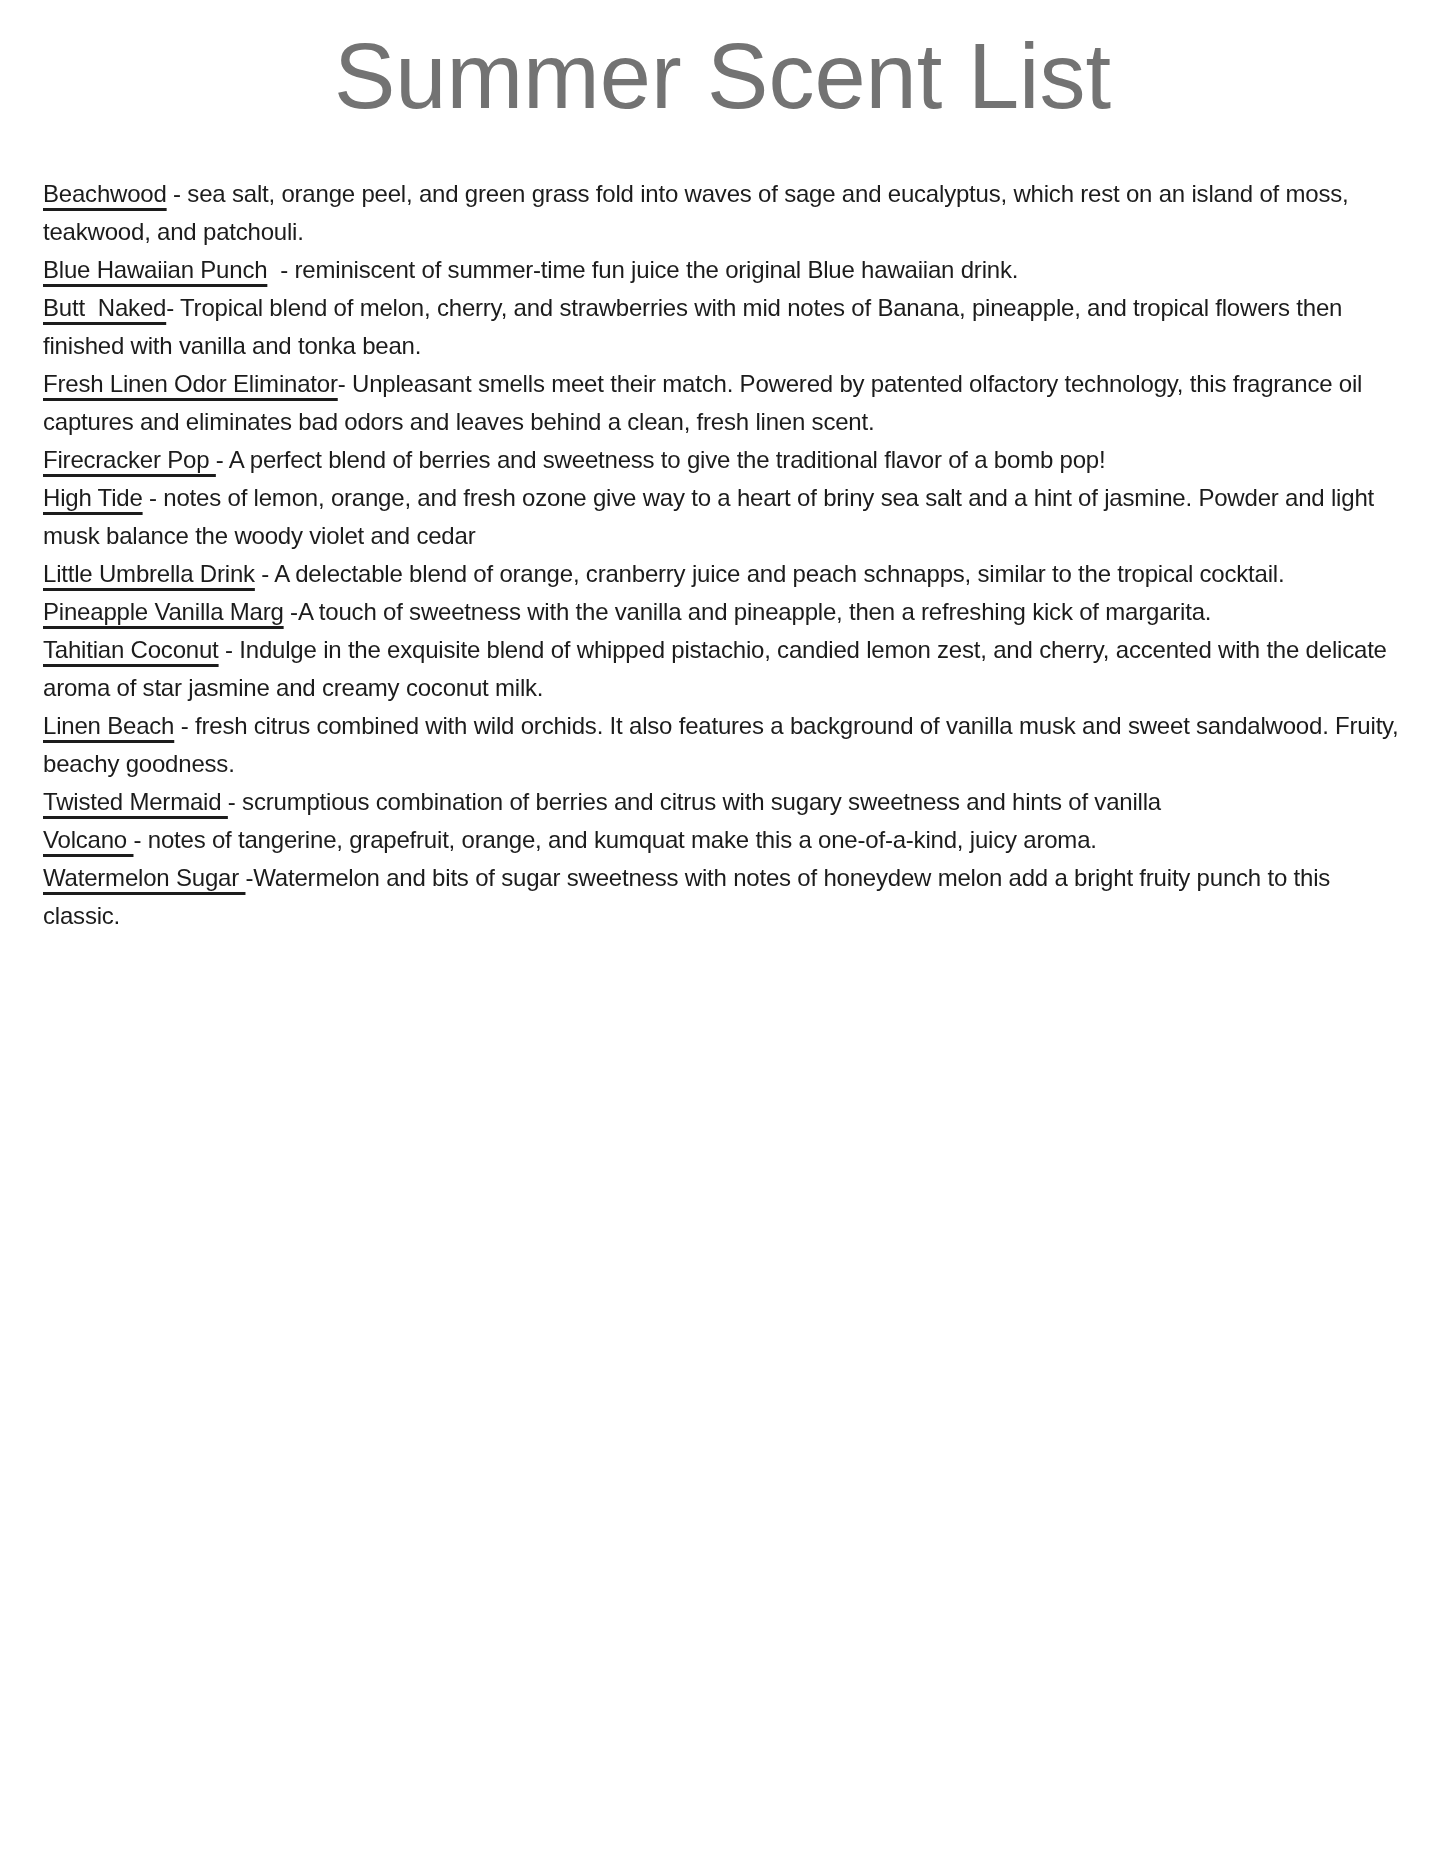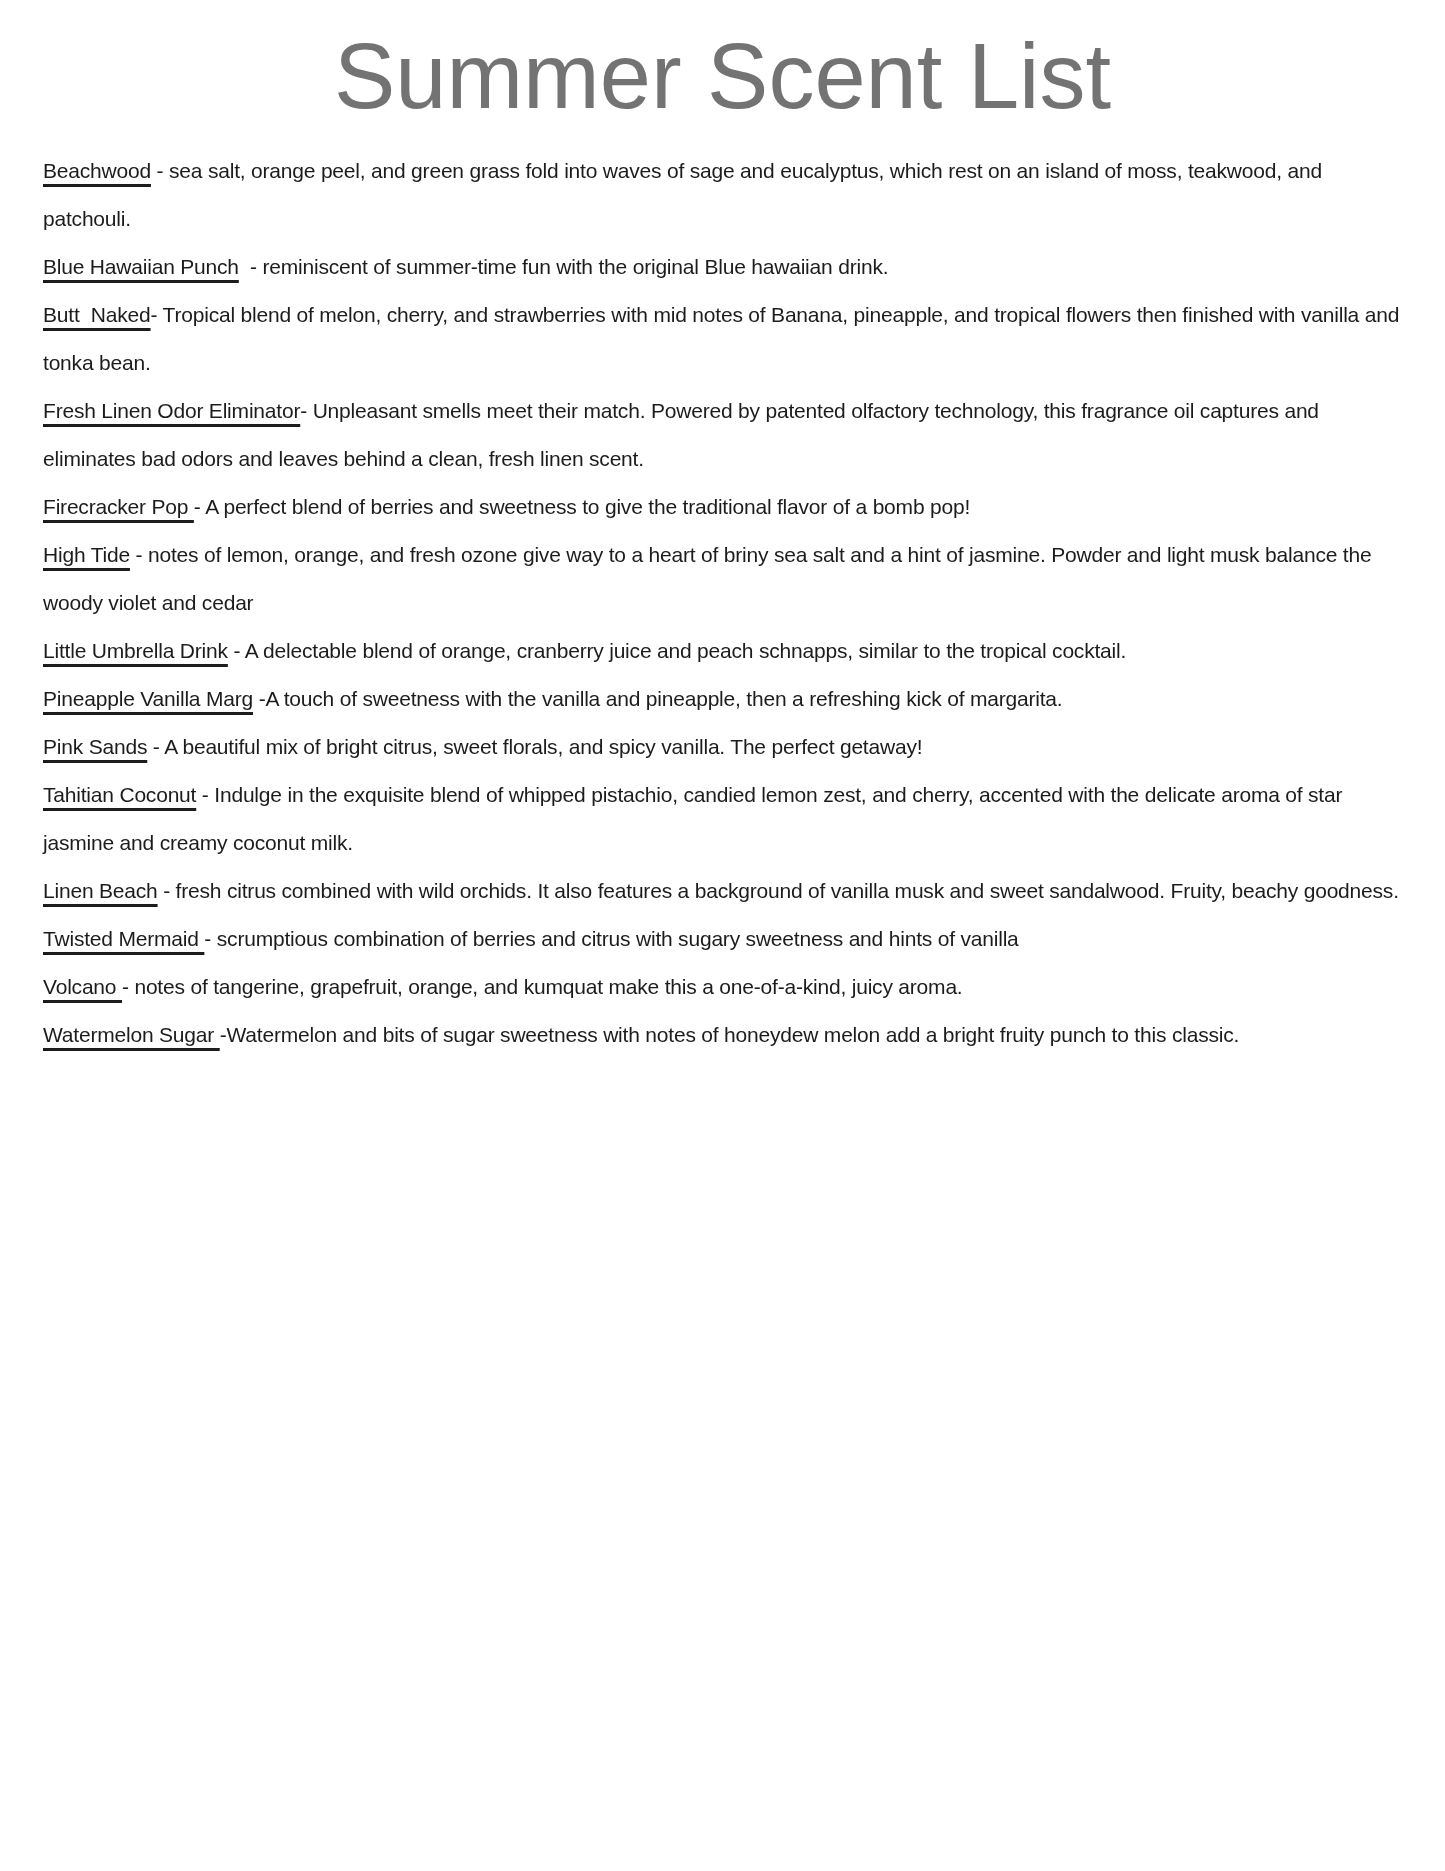--- a/index.html
+++ b/index.html
@@ -21,23 +21,23 @@
   .title {
     margin: 26px 0 0 0;
     text-align: center;
     font-size: 92px;
     line-height: 1.1;
     font-weight: 500;
     letter-spacing: 0px;
     color: #737373;
   }
   .scent-list {
-    margin: 20px 42px 0 43px;
-    font-size: 21px;
-    line-height: 48px;
+    margin: 48px 42px 0 43px;
+    font-size: 24px;
+    line-height: 38px;
     letter-spacing: -0.2px;
   }
   .entry {
     margin: 0;
     padding: 0;
   }
   .scent-name {
     text-decoration: underline;
     text-decoration-thickness: 2.5px;
     text-underline-offset: 6px;
@@ -48,27 +48,26 @@
   }
 </style>
 </head>
 <body>
 
 <div class="page">
   <h1 class="title">Summer Scent List</h1>
 
   <div class="scent-list">
     <p class="entry"><span class="scent-name">Beachwood</span><span class="scent-rest"> - sea salt, orange peel, and green grass fold into waves of sage and eucalyptus, which rest on an island of moss, teakwood, and patchouli.</span></p>
-    <p class="entry"><span class="scent-name">Blue Hawaiian Punch</span><span class="scent-rest">  - reminiscent of summer-time fun with the original Blue hawaiian drink.</span></p>
+    <p class="entry"><span class="scent-name">Blue Hawaiian Punch</span><span class="scent-rest">  - reminiscent of summer-time fun juice the original Blue hawaiian drink.</span></p>
     <p class="entry"><span class="scent-name">Butt  Naked</span><span class="scent-rest">- Tropical blend of melon, cherry, and strawberries with mid notes of Banana, pineapple, and tropical flowers then finished with vanilla and tonka bean.</span></p>
     <p class="entry"><span class="scent-name">Fresh Linen Odor Eliminator</span><span class="scent-rest">- Unpleasant smells meet their match. Powered by patented olfactory technology, this fragrance oil captures and eliminates bad odors and leaves behind a clean, fresh linen scent.</span></p>
     <p class="entry"><span class="scent-name">Firecracker Pop </span><span class="scent-rest">- A perfect blend of berries and sweetness to give the traditional flavor of a bomb pop!</span></p>
     <p class="entry"><span class="scent-name">High Tide</span><span class="scent-rest"> - notes of lemon, orange, and fresh ozone give way to a heart of briny sea salt and a hint of jasmine. Powder and light musk balance the woody violet and cedar</span></p>
     <p class="entry"><span class="scent-name">Little Umbrella Drink</span><span class="scent-rest"> - A delectable blend of orange, cranberry juice and peach schnapps, similar to the tropical cocktail.</span></p>
     <p class="entry"><span class="scent-name">Pineapple Vanilla Marg</span><span class="scent-rest"> -A touch of sweetness with the vanilla and pineapple, then a refreshing kick of margarita.</span></p>
-    <p class="entry"><span class="scent-name">Pink Sands</span><span class="scent-rest"> - A beautiful mix of bright citrus, sweet florals, and spicy vanilla. The perfect getaway!</span></p>
     <p class="entry"><span class="scent-name">Tahitian Coconut</span><span class="scent-rest"> - Indulge in the exquisite blend of whipped pistachio, candied lemon zest, and cherry, accented with the delicate aroma of star jasmine and creamy coconut milk.</span></p>
     <p class="entry"><span class="scent-name">Linen Beach</span><span class="scent-rest"> - fresh citrus combined with wild orchids. It also features a background of vanilla musk and sweet sandalwood. Fruity, beachy goodness.</span></p>
     <p class="entry"><span class="scent-name">Twisted Mermaid </span><span class="scent-rest">- scrumptious combination of berries and citrus with sugary sweetness and hints of vanilla</span></p>
     <p class="entry"><span class="scent-name">Volcano </span><span class="scent-rest">- notes of tangerine, grapefruit, orange, and kumquat make this a one-of-a-kind, juicy aroma.</span></p>
     <p class="entry"><span class="scent-name">Watermelon Sugar </span><span class="scent-rest">-Watermelon and bits of sugar sweetness with notes of honeydew melon add a bright fruity punch to this classic.</span></p>
   </div>
 </div>
 
 </body></html>

